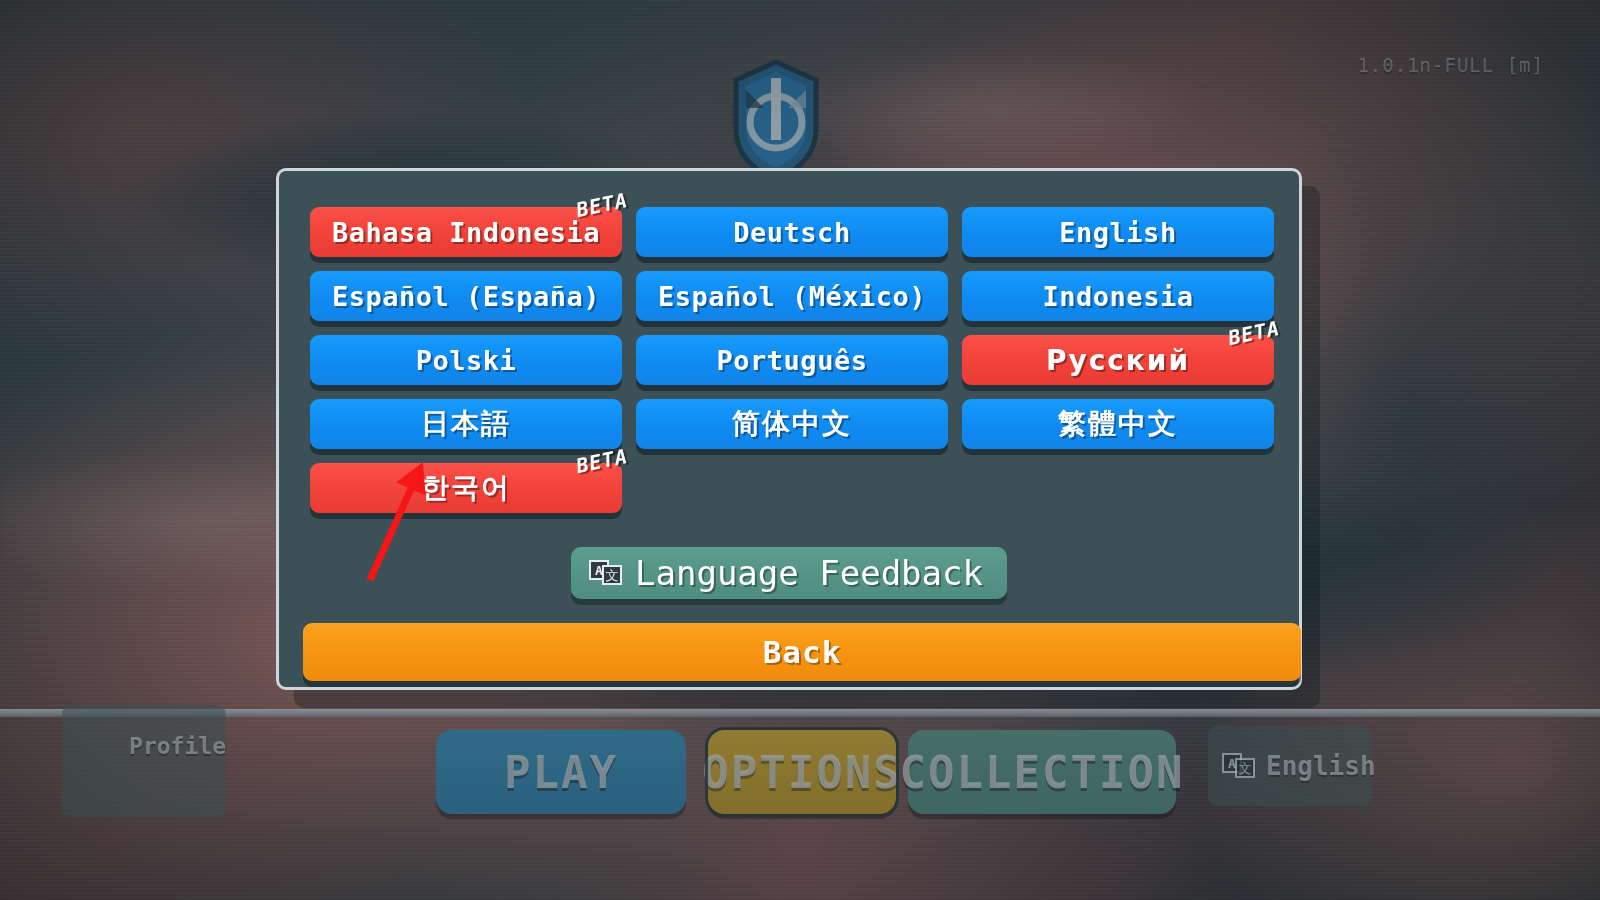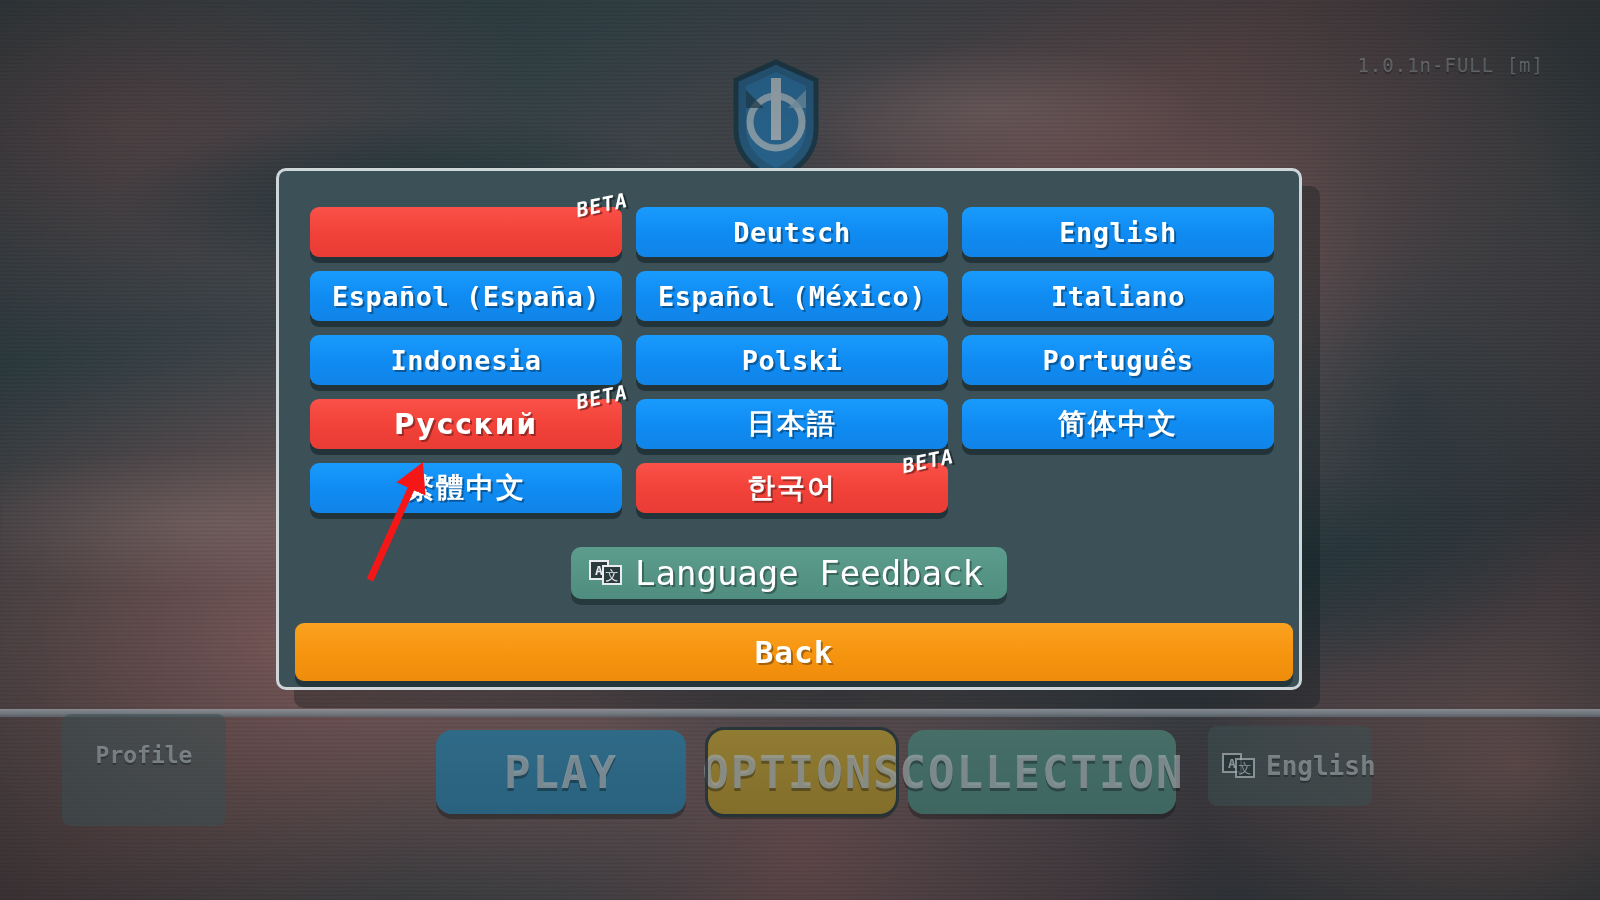--- a/index.html
+++ b/index.html
@@ -139,28 +139,28 @@
 
   .nav-collection {
     left: 908px;
     width: 268px;
     background: linear-gradient(180deg, #5e9287 0%, #53867c 100%);
   }
 
   .profile-card {
     position: absolute;
     left: 62px;
-    top: 14px;
+    top: 5px;
     width: 164px;
     height: 112px;
     border-radius: 9px;
     background: rgba(74,100,102,0.55);
     padding-top: 28px;
     box-sizing: border-box;
-    text-align: center;
+    text-align: right;
   }
 
   .profile-title {
     font-family: "DejaVu Sans Mono", monospace;
     font-size: 23px;
     font-weight: 700;
     color: rgba(200,208,212,0.72);
     text-shadow: 0 2px 0 rgba(0,0,0,0.3);
     user-select: none;
   }
@@ -352,21 +352,21 @@
     font-family: "DejaVu Sans Mono", monospace;
     font-size: 34px;
     font-weight: 400;
     color: #ffffff;
     text-shadow: 2px 2px 0 rgba(0,0,0,0.32);
     white-space: nowrap;
   }
 
   .back-btn {
     position: absolute;
-    left: 16px;
+    left: 24px;
     top: 452px;
     width: 998px;
     height: 58px;
     border-radius: 9px;
     background: linear-gradient(180deg, #fba220 0%, #f6940f 55%, #ef8c0c 100%);
     display: flex;
     align-items: center;
     justify-content: center;
     cursor: pointer;
     box-shadow: 0 6px 0 rgba(14,28,32,0.50);
@@ -430,36 +430,34 @@
       <span class="lang-text">English</span>
     </div>
   </div>
 
   <div class="dim"></div>
 
   <div class="dialog">
 
     <div class="grid" id="lang-grid">
         <div class="lang-btn red">
+          <span class="label">Bahasa Indonesia</span>
           <span class="beta">BETA</span>
         </div>
         <div class="lang-btn blue">
           <span class="label">Deutsch</span>
         </div>
         <div class="lang-btn blue">
           <span class="label">English</span>
         </div>
         <div class="lang-btn blue">
           <span class="label">Español (España)</span>
         </div>
         <div class="lang-btn blue">
           <span class="label">Español (México)</span>
-        </div>
-        <div class="lang-btn blue">
-          <span class="label">Italiano</span>
         </div>
         <div class="lang-btn blue">
           <span class="label">Indonesia</span>
         </div>
         <div class="lang-btn blue">
           <span class="label">Polski</span>
         </div>
         <div class="lang-btn blue">
           <span class="label">Português</span>
         </div>

